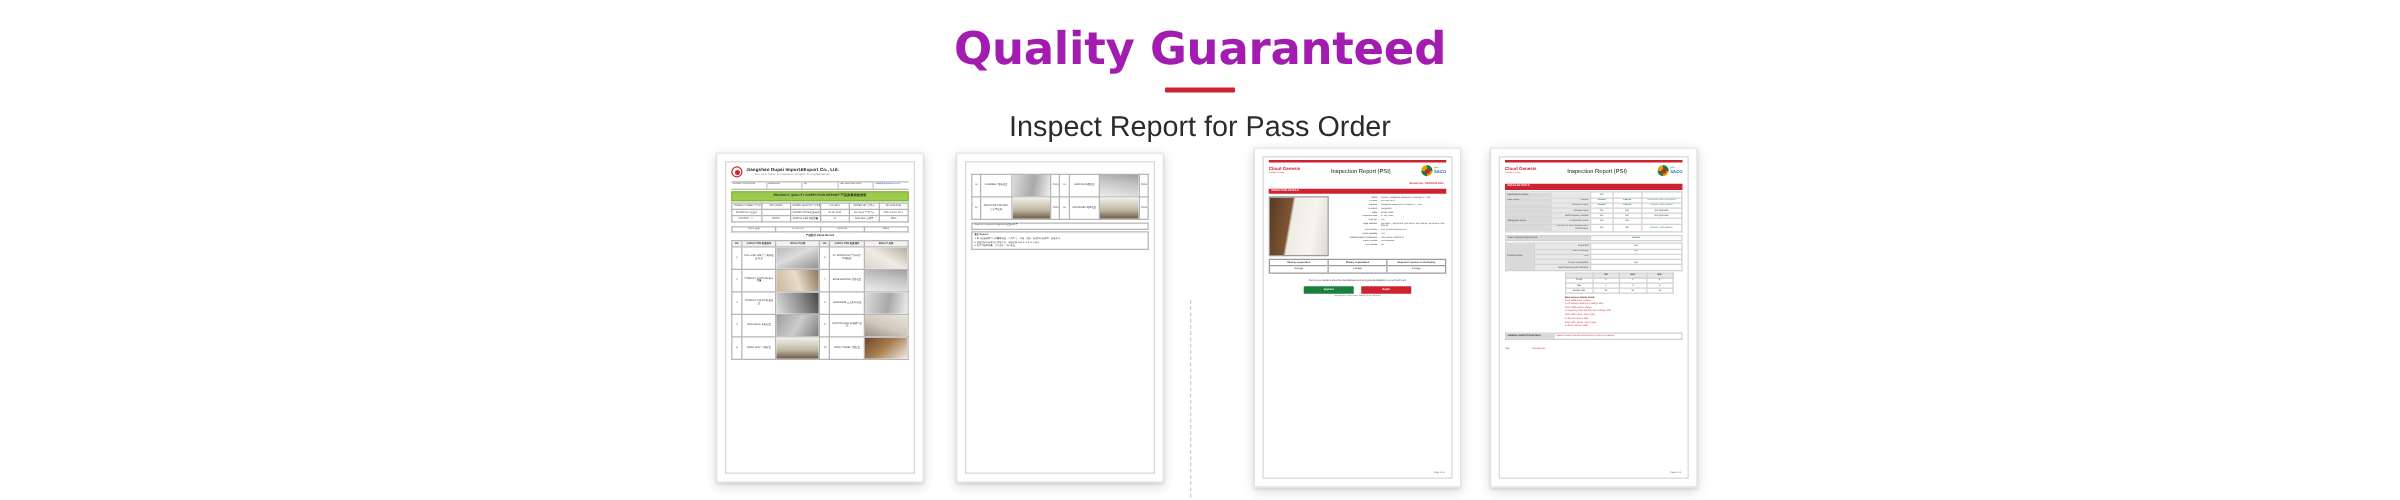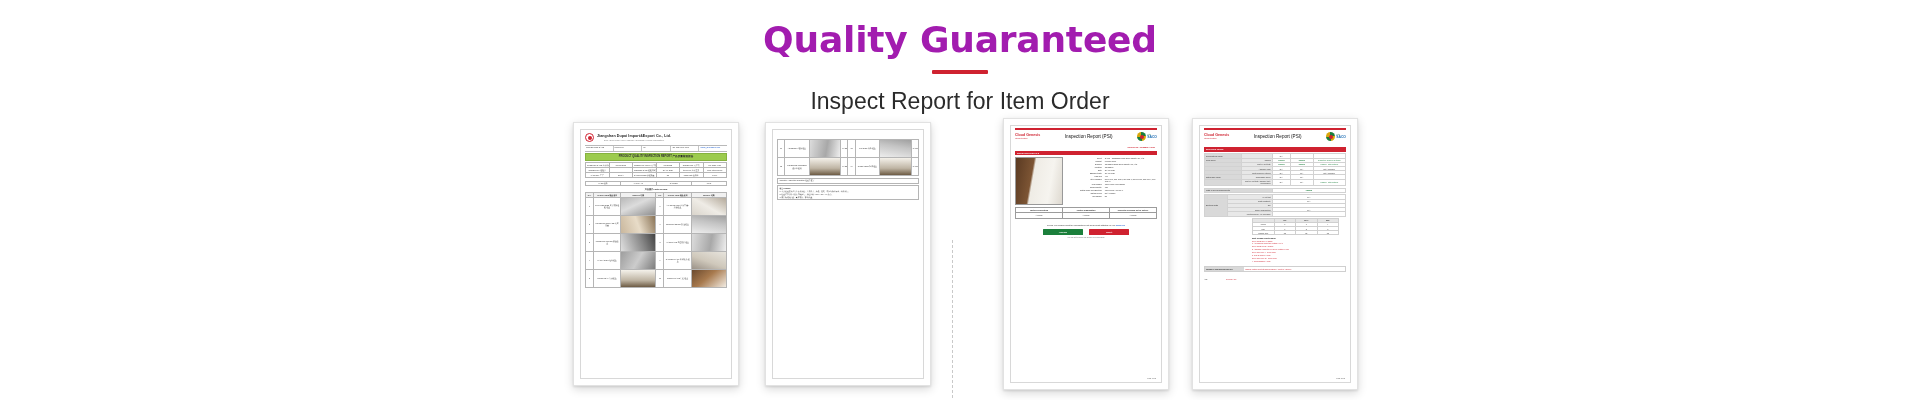--- a/index.html
+++ b/index.html
@@ -372,21 +372,21 @@
   .gen-remark .gr { flex: 1; font-size: 1.7px; padding: 1px; color: #cf2230; }
 </style>
 </head>
 <body>
 
 <div id="page">
 
   <div class="header">
     <div class="title">Quality Guaranteed</div>
     <div class="title-rule"></div>
-    <div class="subtitle">Inspect Report for Item Order</div>
+    <div class="subtitle">Inspect Report for Pass Order</div>
   </div>
 
   <div class="gallery">
 
     <div class="divider" style="left:952px;"></div>
 
     <div class="doc" style="left:573px; top:4px; width:166px; height:264px;">
       <div class="sheet">
 
         <div class="mini-head">

